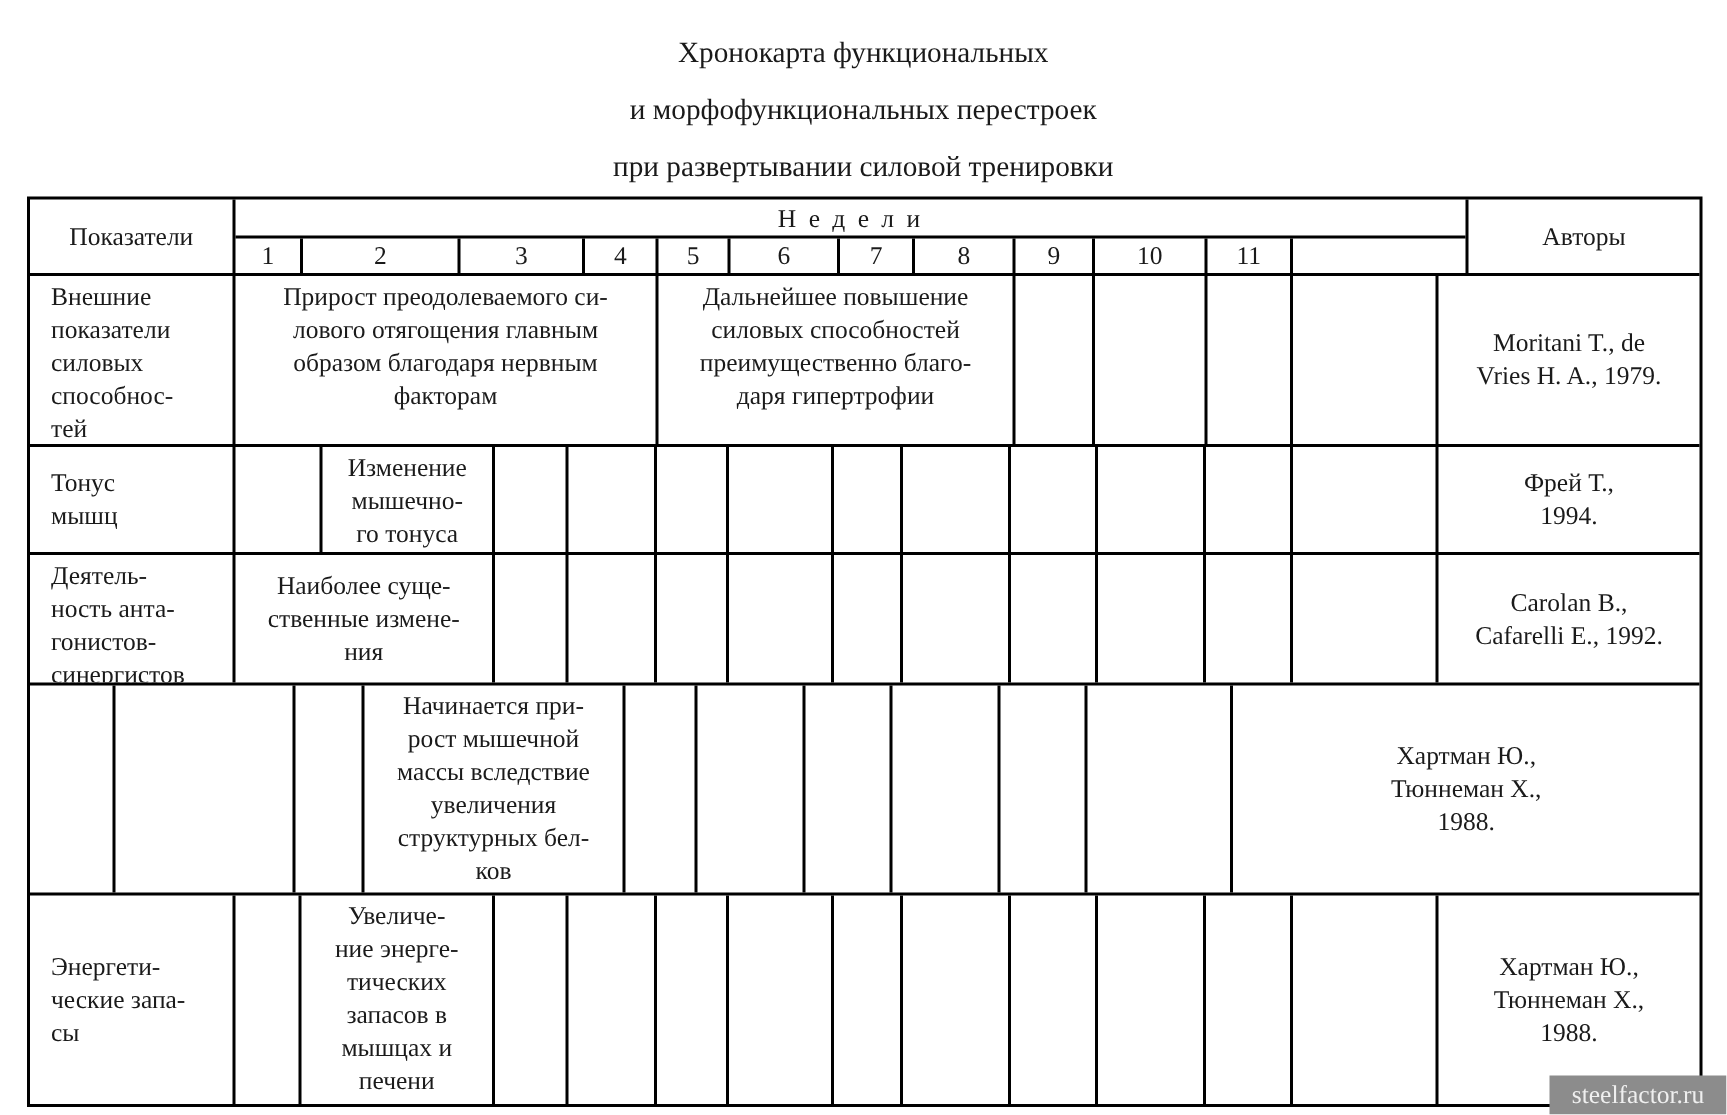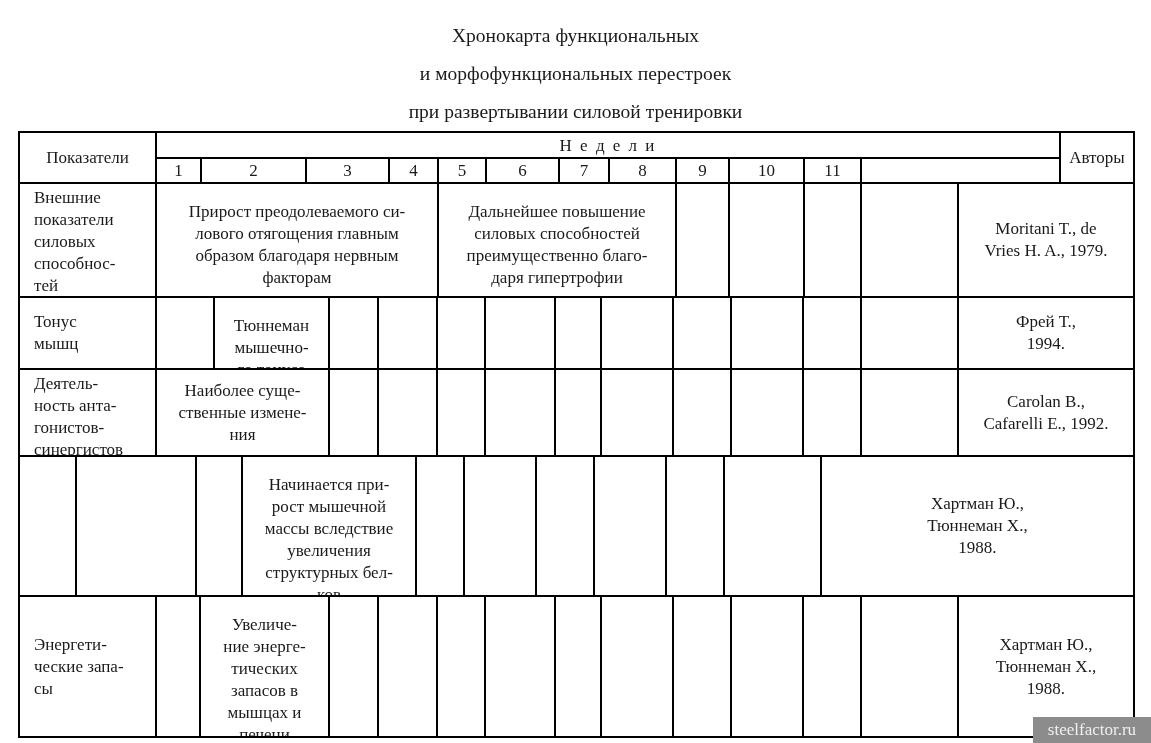--- a/index.html
+++ b/index.html
@@ -38,26 +38,26 @@
     font-size:17px;
     line-height:22px;
     white-space:pre-line;
     display:flex;
     overflow:hidden;
   }
   .cell.last{border-right:none;flex:1;}
   
   .al-tl{align-items:flex-start;justify-content:flex-start;text-align:left;padding:3px 4px 0 14px;}
   .al-ml{align-items:center;justify-content:flex-start;text-align:left;padding:0 12px 0 14px;}
-  .al-tc{align-items:flex-start;justify-content:center;text-align:center;padding-top:17px;}
+  .al-tc{align-items:flex-start;justify-content:center;text-align:center;padding-top:3px;}
   .al-mc{align-items:center;justify-content:center;text-align:center;}
   
   .hdr-mid{
     box-sizing:border-box;
-    width:904px;
+    width:822px;
     border-right:2px solid #000;
     display:flex;
     flex-direction:column;
   }
   .weeks-label{
     box-sizing:border-box;
     height:26px;
     border-bottom:2px solid #000;
     text-align:center;
     font-size:17px;
@@ -135,21 +135,21 @@
     <div class="cell" style="width:57px"></div>
     <div class="cell" style="width:97px"></div>
     <div class="cell al-mc last">Moritani T., de
 Vries H. A., 1979.</div>
   </div>
 
   <div class="trow" style="height:72px">
     <div class="cell al-ml" style="width:137px">Тонус
 мышц</div>
     <div class="cell" style="width:58px"></div>
-    <div class="cell al-tc" style="width:115px">Тюннеман
+    <div class="cell al-tc" style="width:115px">Изменение
 мышечно-
 го тонуса</div>
     <div class="cell" style="width:49px"></div>
     <div class="cell" style="width:59px"></div>
     <div class="cell" style="width:48px"></div>
     <div class="cell" style="width:70px"></div>
     <div class="cell" style="width:46px"></div>
     <div class="cell" style="width:72px"></div>
     <div class="cell" style="width:58px"></div>
     <div class="cell" style="width:72px"></div>

